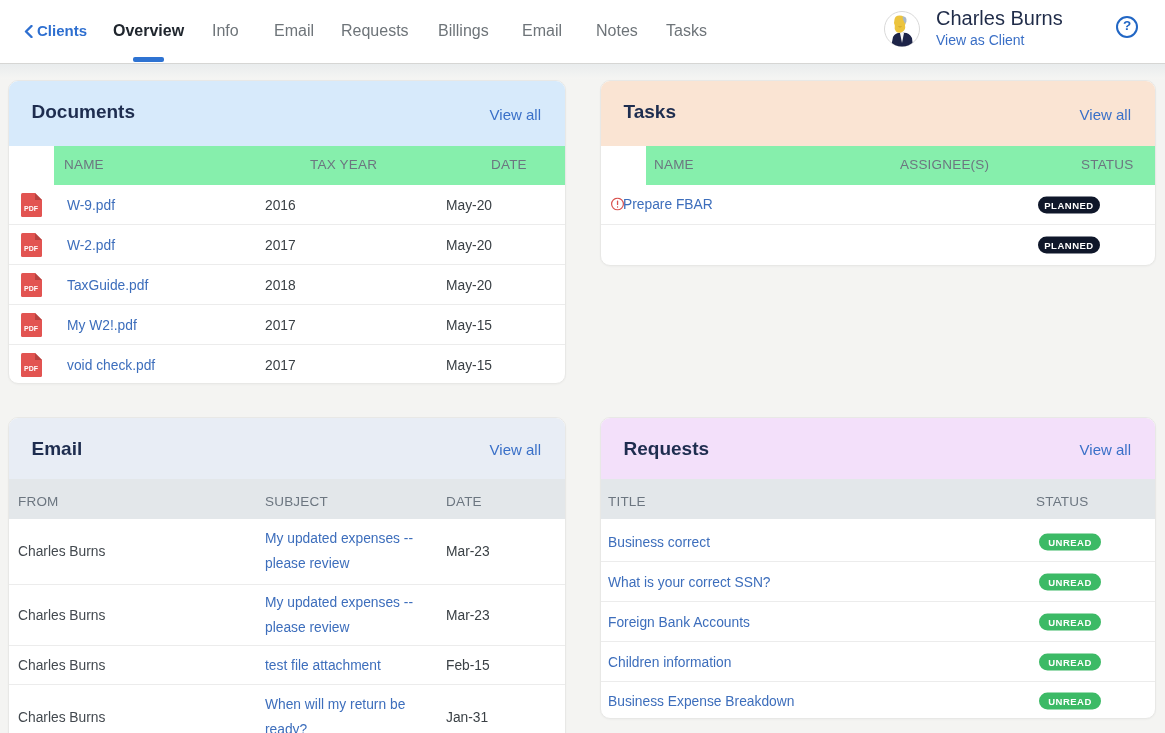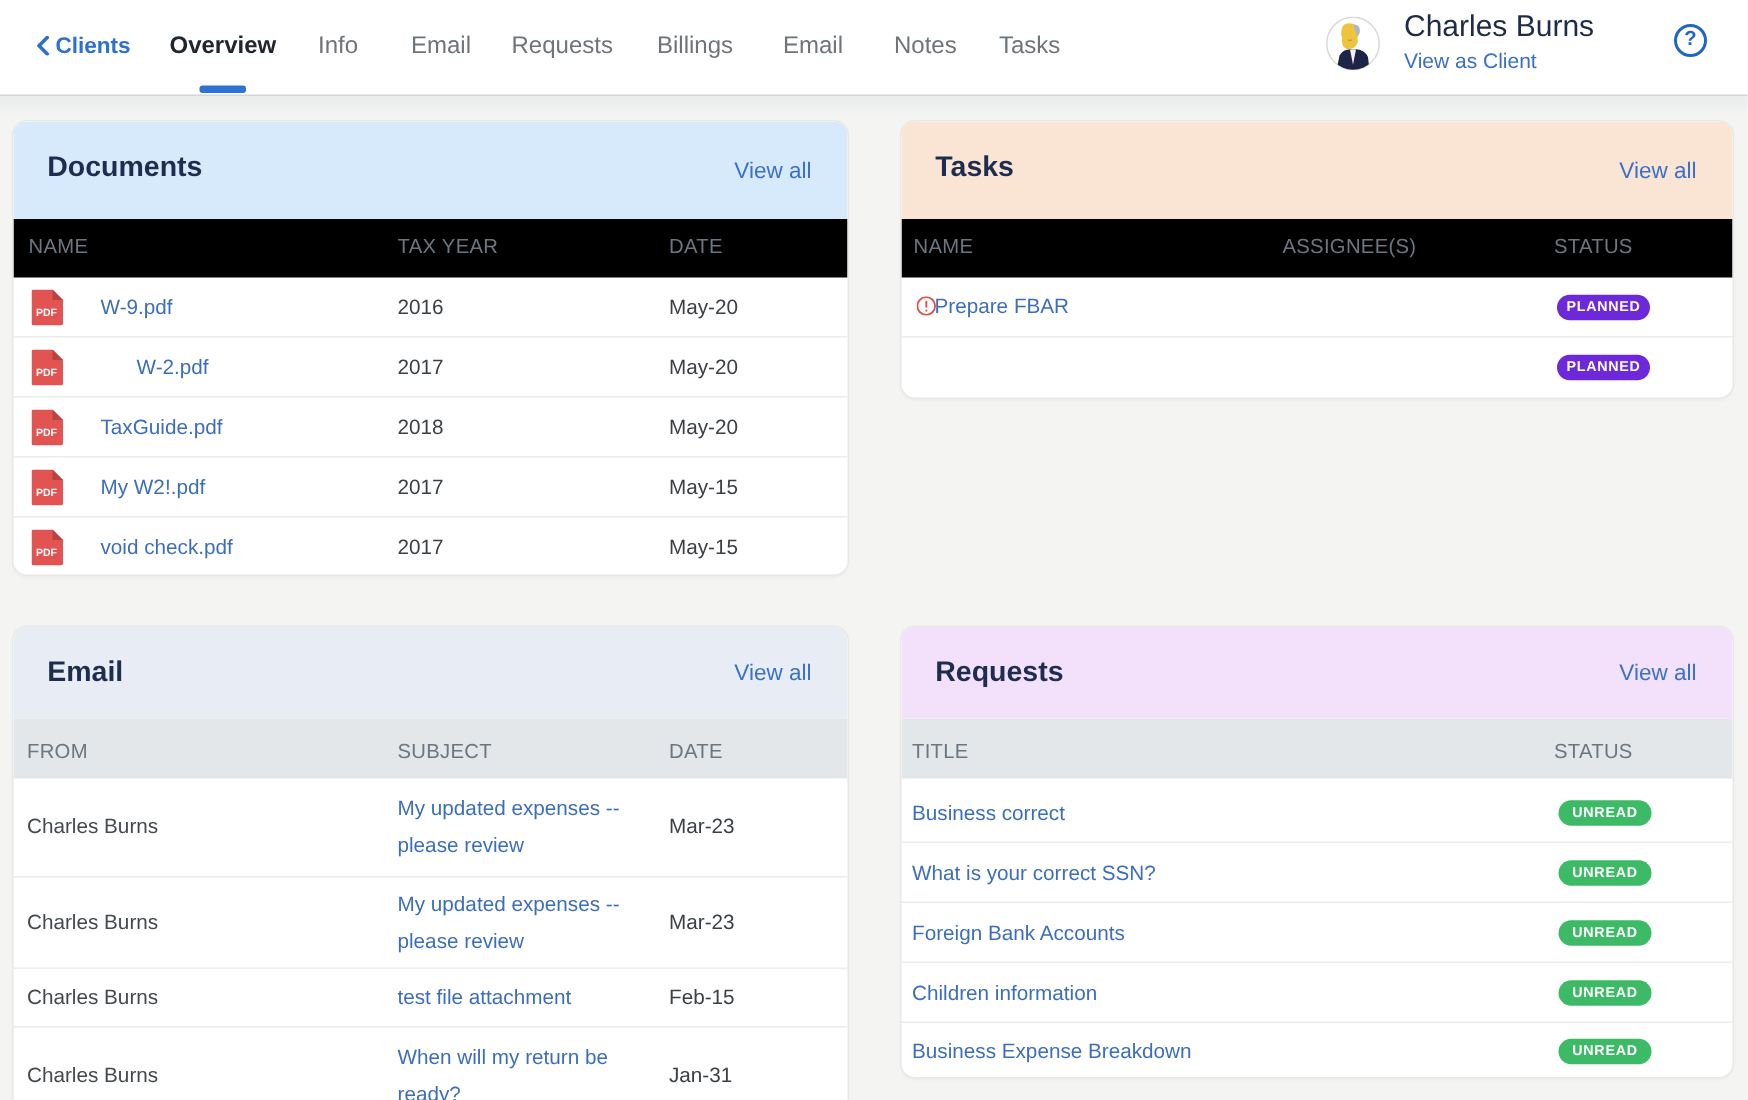--- a/index.html
+++ b/index.html
@@ -32,39 +32,39 @@
 .chead2 { height:61px; position:relative; }
 .title { position:absolute; left:22.5px; top:50%; transform:translateY(-50%);
   font-size:19px; font-weight:bold; color:#1e2d4f; }
 .chead .title { top:calc(50% - 2px); }
 .viewall { position:absolute; right:24px; top:50%; transform:translateY(-50%);
   font-size:15px; color:#3a70c8; }
 .hblue { background:#d7eafb; }
 .hpeach { background:#fae4d3; }
 .hpale { background:#e8edf5; }
 .hpurple { background:#f3e0fa; }
-.thead { height:39px; background:#000000; position:relative; }
+.thead { height:39px; background:#86efac; position:relative;margin-left:45px; }
 .thead span { position:absolute; top:calc(50% - 2px); transform:translateY(-50%);
   font-size:13.5px; color:#6c7680; letter-spacing:0.2px; }
 .thead2 { height:40px; background:#e3e7ea; position:relative; }
 .thead2 span { position:absolute; top:calc(50% + 2px); transform:translateY(-50%);
   font-size:13.5px; color:#6c7680; letter-spacing:0.2px; }
 .tb3 { padding-top:3px; }
 .row { position:relative; border-bottom:1px solid #ececec; height:40px; }
 .rlast { border-bottom:none; }
 .cell { position:absolute; top:50%; transform:translateY(-50%); font-size:13.8px; white-space:nowrap; }
 .lnk { color:#3d6ebc; }
 .dark { color:#3a4045; }
 .dark2 { color:#43494f; }
 .sub { line-height:25px; }
 .eoff .cell { top:calc(50% - 2px); }
 .badge { position:absolute; top:50%; transform:translateY(-50%); width:62px;
   height:17px; line-height:17px; text-align:center; color:#fff; font-size:9.5px;
   font-weight:bold; letter-spacing:0.5px; border-radius:9px; }
-.bteal { background:#6d28d9; }
+.bteal { background:#0f172a; }
 .bgreen { background:#3cba66; }
 .pdfico { position:absolute; left:12px; top:50%; transform:translateY(-50%); height:24px; }
 .alerti { display:inline-block; vertical-align:-2px; margin-right:-1px; }
 </style>
 </head>
 <body>
 <div class="topbar">
   <div class="back"><svg width="9" height="13" viewBox="0 0 9 13">
         <path d="M7.5 1 L2 6.5 L7.5 12" fill="none" stroke="#2e6fd0" stroke-width="2.4" stroke-linecap="round" stroke-linejoin="round"></path>
       </svg>Clients</div>
@@ -117,21 +117,21 @@
     <a href="#" class="cell lnk" style="left:58px;">W-9.pdf</a>
     <span class="cell dark" style="left:256px;">2016</span>
     <span class="cell dark" style="left:437px;">May-20</span>
   </div>
   <div class="row">
     <span class="pdfico"><svg width="21" height="24" viewBox="0 0 21 24">
           <path d="M1.5 0 H14 L21 7 V22.5 Q21 24 19.5 24 H1.5 Q0 24 0 22.5 V1.5 Q0 0 1.5 0 Z" fill="#e25451"></path>
           <path d="M14 0 L21 7 H14 Z" fill="#b94341"></path>
           <text x="10" y="17.5" font-size="7" font-weight="bold" fill="#fff" text-anchor="middle" font-family="Liberation Sans, sans-serif">PDF</text>
         </svg></span>
-    <a href="#" class="cell lnk" style="left:58px;margin-left:24px;">W-2.pdf</a>
+    <a href="#" class="cell lnk" style="left:58px;">W-2.pdf</a>
     <span class="cell dark" style="left:256px;">2017</span>
     <span class="cell dark" style="left:437px;">May-20</span>
   </div>
   <div class="row">
     <span class="pdfico"><svg width="21" height="24" viewBox="0 0 21 24">
           <path d="M1.5 0 H14 L21 7 V22.5 Q21 24 19.5 24 H1.5 Q0 24 0 22.5 V1.5 Q0 0 1.5 0 Z" fill="#e25451"></path>
           <path d="M14 0 L21 7 H14 Z" fill="#b94341"></path>
           <text x="10" y="17.5" font-size="7" font-weight="bold" fill="#fff" text-anchor="middle" font-family="Liberation Sans, sans-serif">PDF</text>
         </svg></span>
     <a href="#" class="cell lnk" style="left:58px;">TaxGuide.pdf</a>

